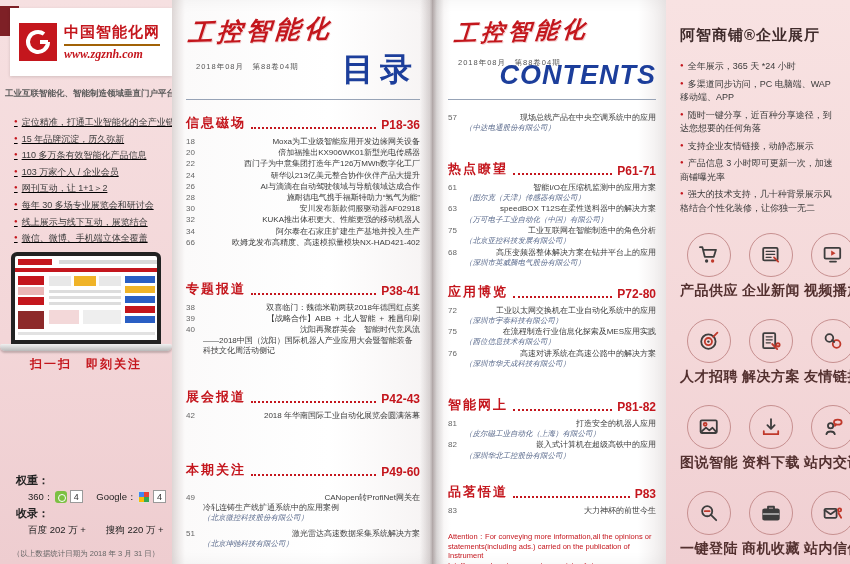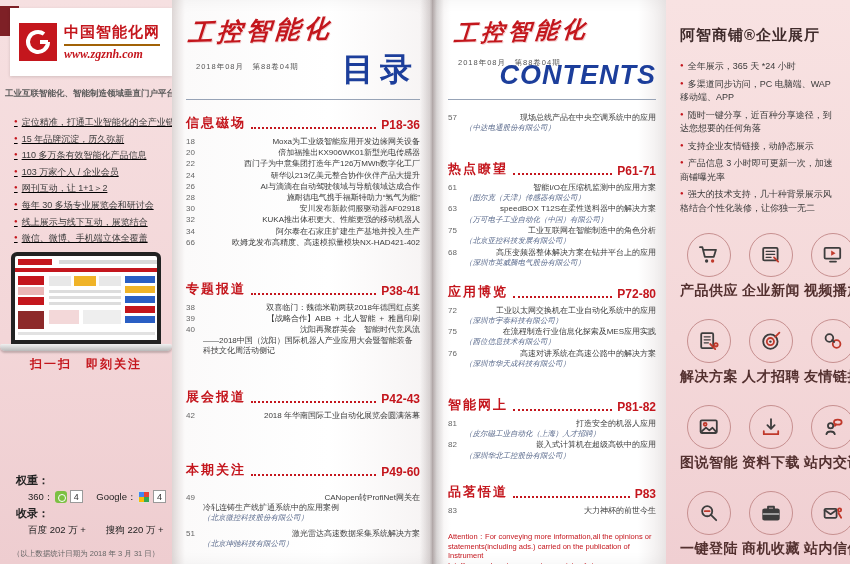--- a/index.html
+++ b/index.html
@@ -373,21 +373,21 @@
         <div class="sec-head">
           <span class="sec-name">智能网上</span>
           <span class="leader"></span>
           <span class="sec-pages">P81-82</span>
         </div>
         <div style="margin-top:4px;">
           <div class="item">
               <span class="no">81</span>
               <span class="ti">打造安全的机器人应用</span>
             </div>
-          <div class="comp">（皮尔磁工业自动化（上海）人才招聘）</div>
+          <div class="comp">（皮尔磁工业自动化（上海）有限公司）</div>
           <div class="item">
               <span class="no">82</span>
               <span class="ti">嵌入式计算机在超级高铁中的应用</span>
             </div>
           <div class="comp">（深圳华北工控股份有限公司）</div>
         </div>
       </div>
 
       <div class="sec" style="margin-top:22px;">
         <div class="sec-head">
@@ -452,42 +452,42 @@
                 <rect x="3" y="4" width="13" height="9" rx="1"></rect>
                 <path d="M8.5 6.3v4.4l3.6-2.2z" fill="#c0392b" stroke="none"></path>
                 <path d="M7.5 15.5h5"></path>
               </svg>
           </div>
           <div class="clabel">视频播放</div>
         </div>
         <div class="cell">
           <div class="circ">
             <svg class="ic" viewBox="0 0 20 20">
+                <circle cx="9.5" cy="10.5" r="6"></circle>
+                <circle cx="9.5" cy="10.5" r="3" stroke="#c0392b"></circle>
+                <circle cx="9.5" cy="10.5" r="1" fill="#3d3d3d" stroke="none"></circle>
+                <path d="M13.5 6.5l3.5-3.5" stroke="#c0392b"></path>
+              </svg>
+          </div>
+          <div class="clabel">人才招聘</div>
+        </div>
+        <div class="cell">
+          <div class="circ">
+            <svg class="ic" viewBox="0 0 20 20">
                 <rect x="3.5" y="3.5" width="10" height="12.5" rx="1"></rect>
                 <path d="M6 6.5h5M6 9h5M6 11.5h3.5" stroke-width="1.1"></path>
                 <path d="M11 12.5l4.2 4.2" stroke="#c0392b"></path>
                 <circle cx="15.8" cy="13.2" r="1.4" stroke="#c0392b"></circle>
               </svg>
           </div>
           <div class="clabel">解决方案</div>
         </div>
         <div class="cell">
           <div class="circ">
             <svg class="ic" viewBox="0 0 20 20">
-                <circle cx="9.5" cy="10.5" r="6"></circle>
-                <circle cx="9.5" cy="10.5" r="3" stroke="#c0392b"></circle>
-                <circle cx="9.5" cy="10.5" r="1" fill="#3d3d3d" stroke="none"></circle>
-                <path d="M13.5 6.5l3.5-3.5" stroke="#c0392b"></path>
-              </svg>
-          </div>
-          <div class="clabel">人才招聘</div>
-        </div>
-        <div class="cell">
-          <div class="circ">
-            <svg class="ic" viewBox="0 0 20 20">
                 <circle cx="7" cy="7.5" r="3.2"></circle>
                 <circle cx="13" cy="12.5" r="3.2" stroke="#c0392b"></circle>
                 <path d="M9.2 9.3l1.8 1.5"></path>
               </svg>
           </div>
           <div class="clabel">友情链接</div>
         </div>
         <div class="cell">
           <div class="circ">
             <svg class="ic" viewBox="0 0 20 20">

